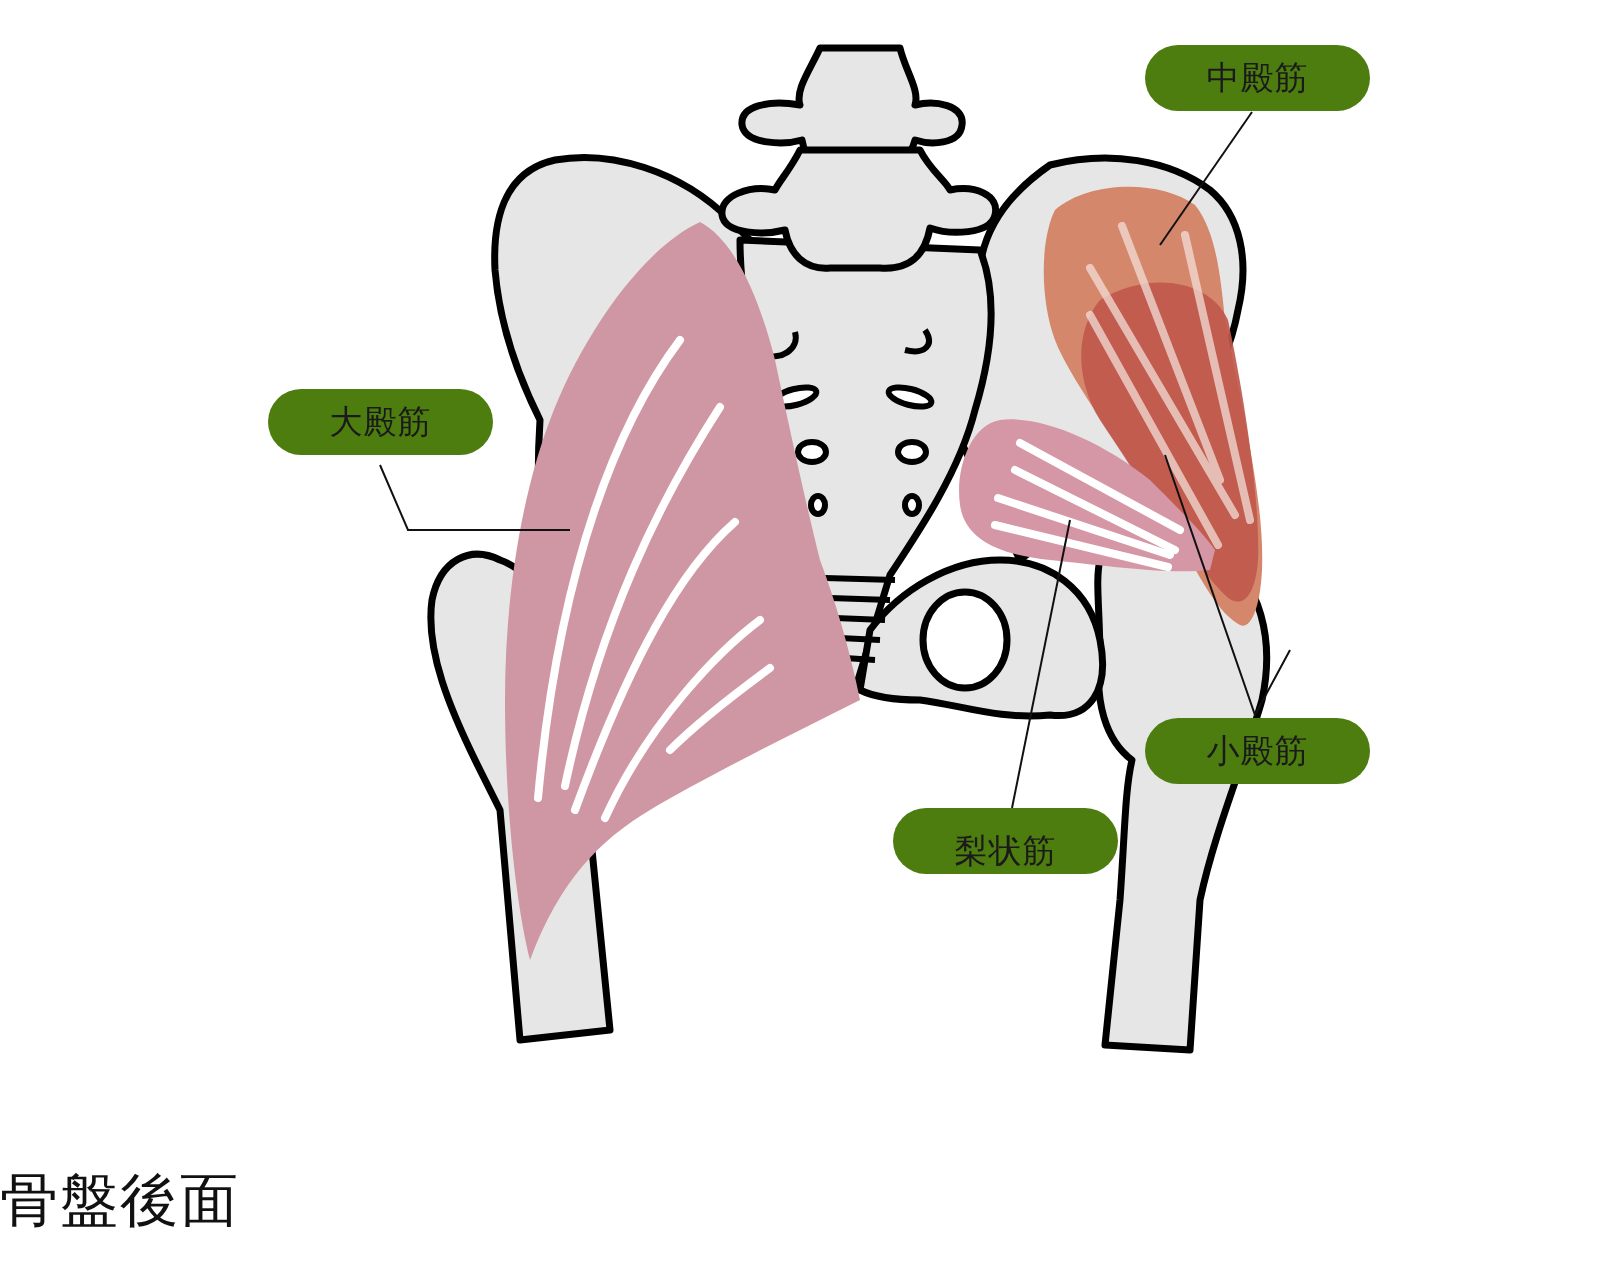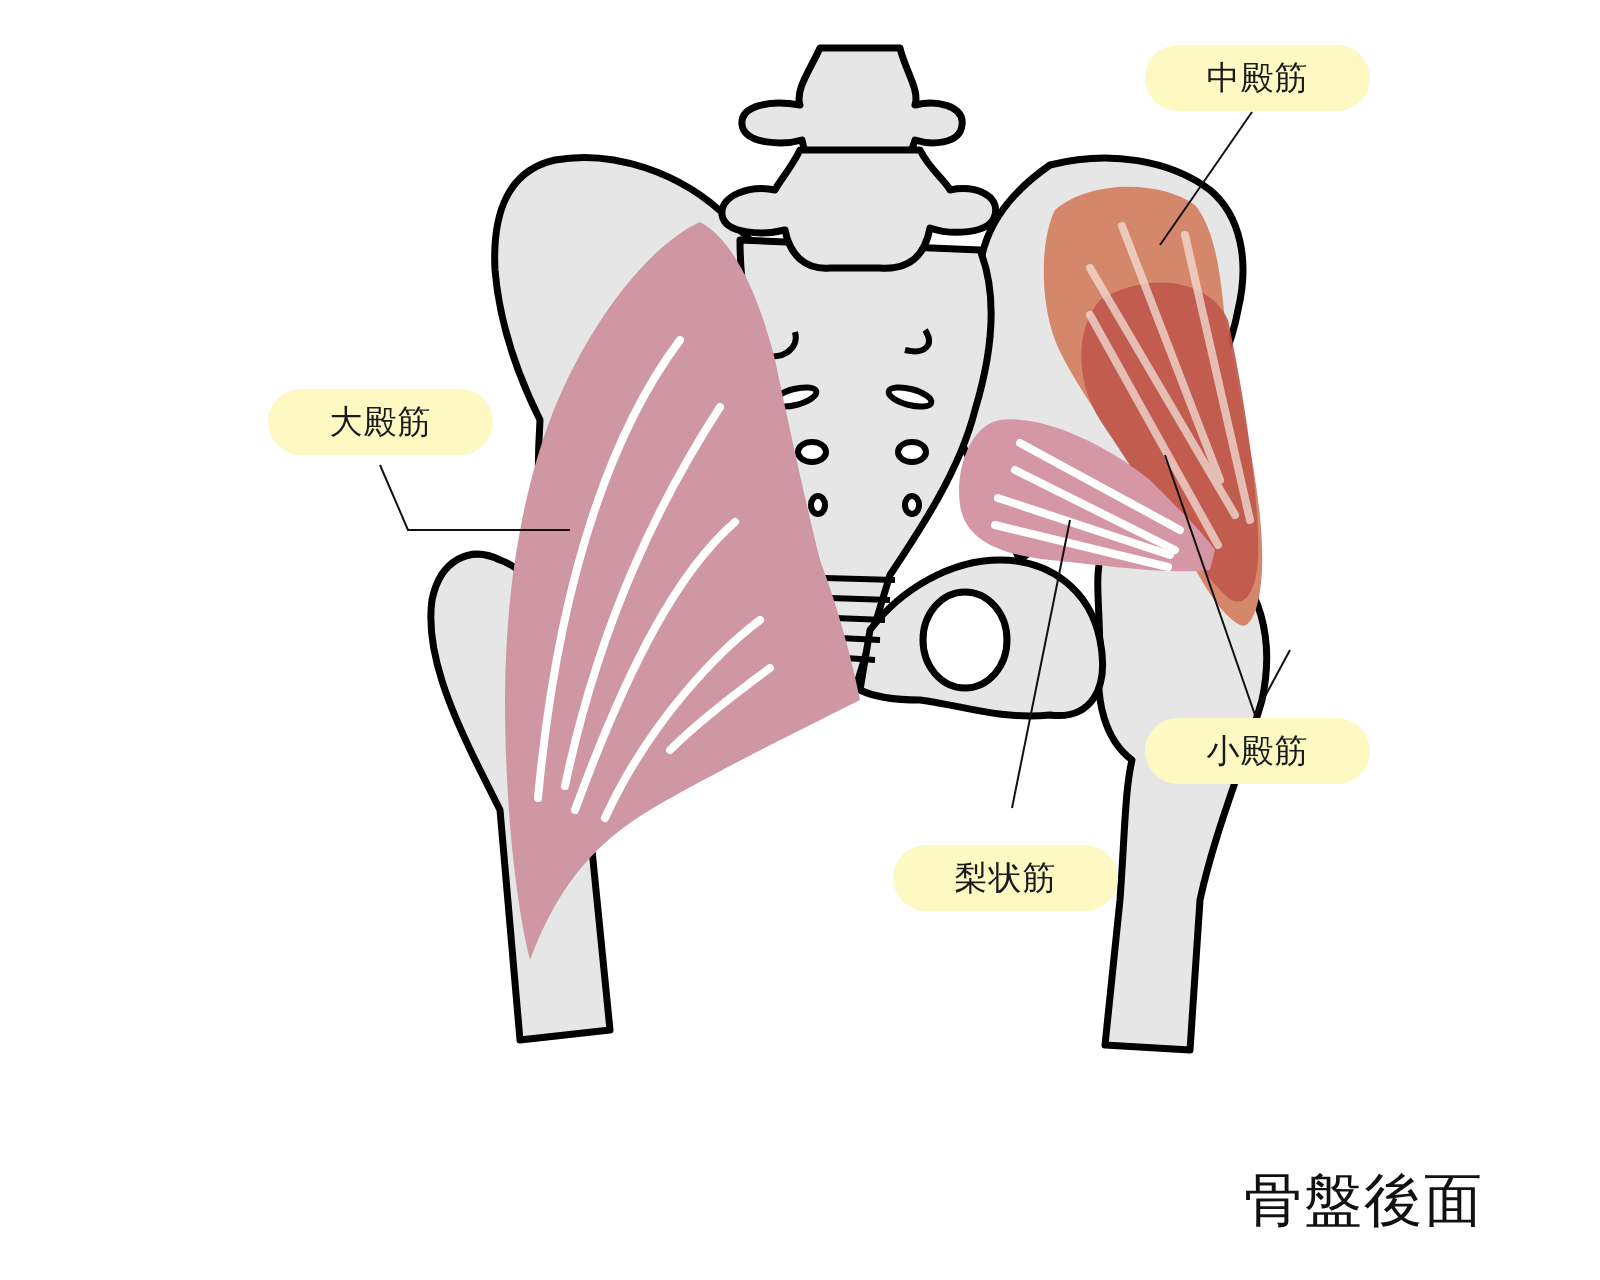--- a/index.html
+++ b/index.html
@@ -1,22 +1,22 @@
 <!DOCTYPE html>
 <html><head>
 <meta charset="utf-8">
 <style>
   html, body { margin: 0; padding: 0; background: #ffffff; }
   body { width: 1600px; height: 1280px; position: relative; overflow: hidden;
          font-family: "DejaVu Sans", "Liberation Sans", sans-serif; }
   #diagram { position: absolute; left: 0; top: 0; width: 1600px; height: 1280px; }
-  .pill { position: absolute; height: 66px; border-radius: 33px; background: #fef9c3;
+  .pill { position: absolute; height: 66px; border-radius: 33px; background: #4d7c0f;
           display: flex; align-items: center; justify-content: center;
           font-size: 33px; color: #1a1a1a; letter-spacing: 1px; }
-  .caption { position: absolute; left: 0; width: 1484px; top: 1162px; text-align: right;
+  .caption { position: absolute; left: 0; width: 1484px; top: 1162px; text-align: left;
              font-size: 58px; color: #111; letter-spacing: 2px; }
 </style>
 </head>
 <body>
 
 <svg id="diagram" viewBox="0 0 1600 1280" xmlns="http://www.w3.org/2000/svg">
   <g fill="#e6e6e6" stroke="#000" stroke-width="7" stroke-linecap="round" stroke-linejoin="round">
 
     <path d="M500 560 C470 545 440 560 432 600 C425 650 450 710 480 770 L500 810 L520 1040 L610 1030 L590 830 C600 760 585 700 560 640 C545 600 530 570 500 560 Z"></path>
 
@@ -91,17 +91,17 @@
 
 <div class="pill" style="left:1145px; top:45px; width:225px;">
   <span>中殿筋</span>
 </div>
 <div class="pill" style="left:268px; top:389px; width:225px;">
   <span>大殿筋</span>
 </div>
 <div class="pill" style="left:1145px; top:718px; width:225px;font-family:Liberation Serif, serif;">
   <span>小殿筋</span>
 </div>
-<div class="pill" style="left:893px; top:845px; width:225px;">
+<div class="pill" style="left:893px; top:808px; width:225px;align-items:flex-end;">
   <span>梨状筋</span>
 </div>
 
 <div class="caption">骨盤後面</div>
 
 </body></html>

